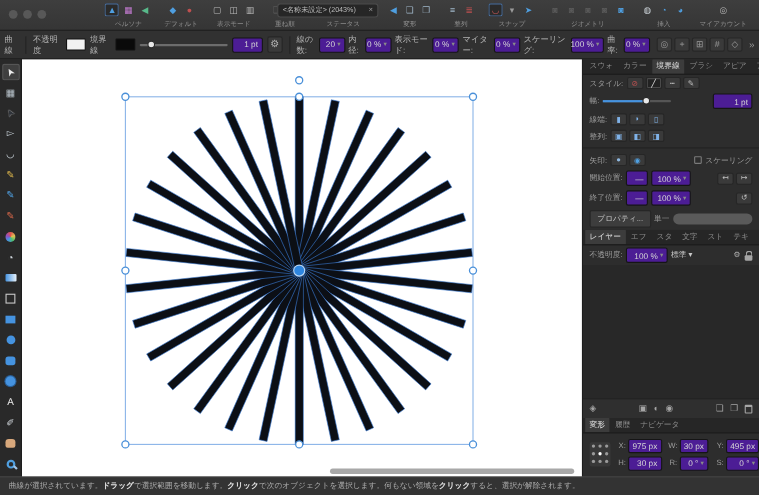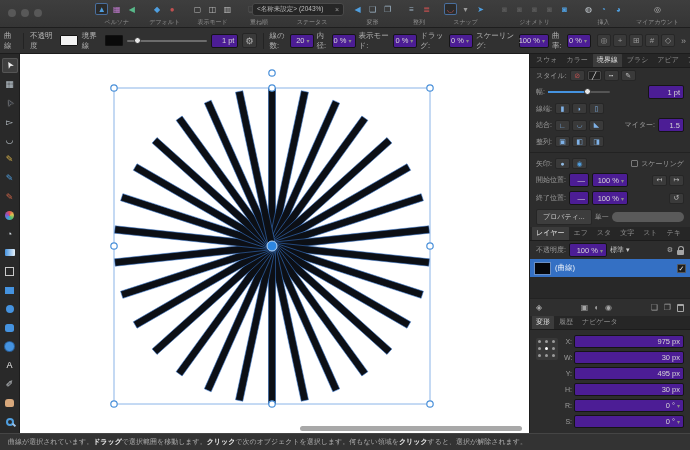--- a/index.html
+++ b/index.html
@@ -106,21 +106,21 @@
   .lbar { height:18px; background:#2f2f2f; border-top:1px solid #222; display:flex; align-items:center;
     padding:0 6px; gap:6px; color:#a5a5a5; font-size:8px; }
   .lbar .grp-mid { margin-left:auto; display:flex; gap:6px; }
   .lbar .grp-right { margin-left:auto; display:flex; gap:6px; align-items:center; }
   .icon-trash { width:7px; height:8px; border:1px solid #a5a5a5; border-top:2px solid #a5a5a5; border-radius:1px; }
   .tf-wrap { display:flex; gap:6px; padding:5px 6px; }
   .anchor { width:22px; height:22px; display:grid; grid-template-columns:repeat(3,1fr); gap:3px;
     padding:2px; background:#383838; border-radius:2px; margin-top:3px; }
   .anchor i { width:3px; height:3px; background:#9a9a9a; border-radius:50%; }
   .anchor i.sel { background:#ffffff; }
-  .tf-fields { flex:1; display:grid; grid-template-columns:1fr; gap:3px 6px; align-content:start; }
+  .tf-fields { flex:1; display:grid; grid-template-columns:1fr 1fr 1fr; gap:3px 6px; align-content:start; }
   .tf-f { display:flex; align-items:center; gap:2px; }
   .tf-f .plabel { width:8px; text-align:right; }
   .tf-f .ibox { flex:1; height:13px; }
 
   
   .statusbar { height:17px; background:#333; border-top:1px solid #454545; display:flex;
     align-items:center; padding:0 8px; font-size:7px; color:#aeaeae; white-space:nowrap;
     overflow:hidden; flex:0 0 17px; }
   .statusbar b { color:#eaeaea; font-weight:700; }
 </style>
@@ -253,21 +253,21 @@
           </span>
         </span>
         <span class="ctx-f">
           <span>表示モード:</span>
           <span class="ibox" style="min-width: 24px;">
             <span>0 %</span>
             <span class="dd">▾</span>
           </span>
         </span>
         <span class="ctx-f">
-          <span>ドラッグ:</span>
+          <span>マイター:</span>
           <span class="ibox" style="min-width: 24px;">
             <span>0 %</span>
             <span class="dd">▾</span>
           </span>
         </span>
         <span class="ctx-f">
           <span>スケーリング:</span>
           <span class="ibox" style="min-width: 24px;">
             <span>100 %</span>
             <span class="dd">▾</span>
@@ -493,30 +493,20 @@
       </div>
       <div class="prow">
         <span class="plabel">線端:</span>
         <span id="cap-btns" style="display:flex;gap:2px">
             <span class="pbtn" style="color: rgb(127, 178, 232);">▮</span>
             <span class="pbtn" style="color: rgb(127, 178, 232);">◗</span>
             <span class="pbtn" style="color: rgb(127, 178, 232);">▯</span>
           </span>
       </div>
       <div class="prow">
-        <span class="plabel">結合:</span>
-        <span id="join-btns" style="display:flex;gap:2px">
-            <span class="pbtn" style="color: rgb(127, 178, 232);">∟</span>
-            <span class="pbtn" style="color: rgb(127, 178, 232);">◡</span>
-            <span class="pbtn" style="color: rgb(127, 178, 232);">◣</span>
-          </span>
-        <span class="plabel" style="margin-left:auto">マイター:</span>
-        <span class="ibox" style="width:26px">1.5</span>
-      </div>
-      <div class="prow">
         <span class="plabel">整列:</span>
         <span id="align-btns" style="display:flex;gap:2px">
             <span class="pbtn" style="color: rgb(127, 178, 232);">▣</span>
             <span class="pbtn" style="color: rgb(127, 178, 232);">◧</span>
             <span class="pbtn" style="color: rgb(127, 178, 232);">◨</span>
           </span>
       </div>
       <div class="divider"></div>
       <div class="prow">
         <span class="plabel">矢印:</span>
@@ -570,25 +560,20 @@
             <span>100 %</span>
             <span class="dd">▾</span>
           </span>
         <span style="color:#c9c9c9"><span>標準</span> <span class="dd">▾</span></span>
         <span class="opacity-icons">
           <span>⚙</span>
           <span class="icon-lock"></span>
         </span>
       </div>
 
-      <div class="layer-row">
-        <span class="layer-thumb"></span>
-        <span class="layer-name">(曲線)</span>
-        <span class="layer-check">✓</span>
-      </div>
 
       <div class="layers-empty"></div>
 
       <div class="lbar">
         <span>◈</span>
         <span class="grp-mid">
           <span>▣</span>
           <span>◐</span>
           <span>◉</span>
         </span>

